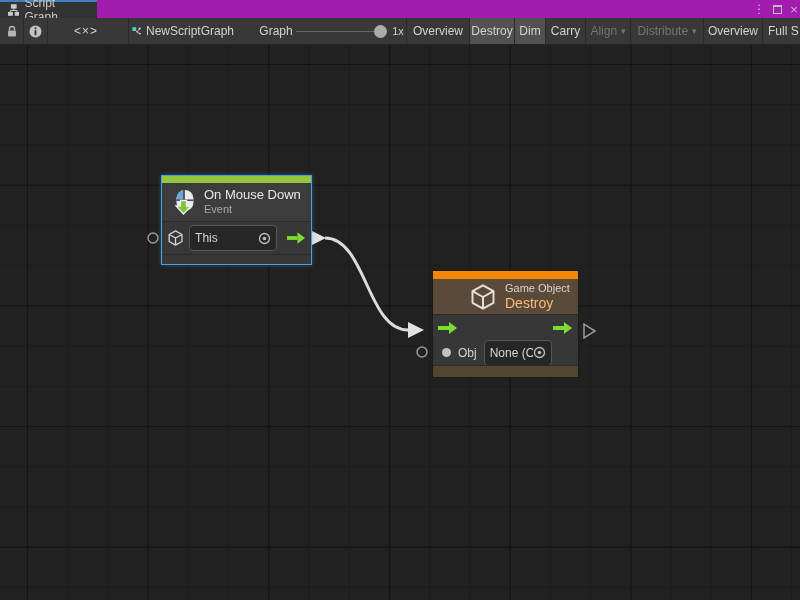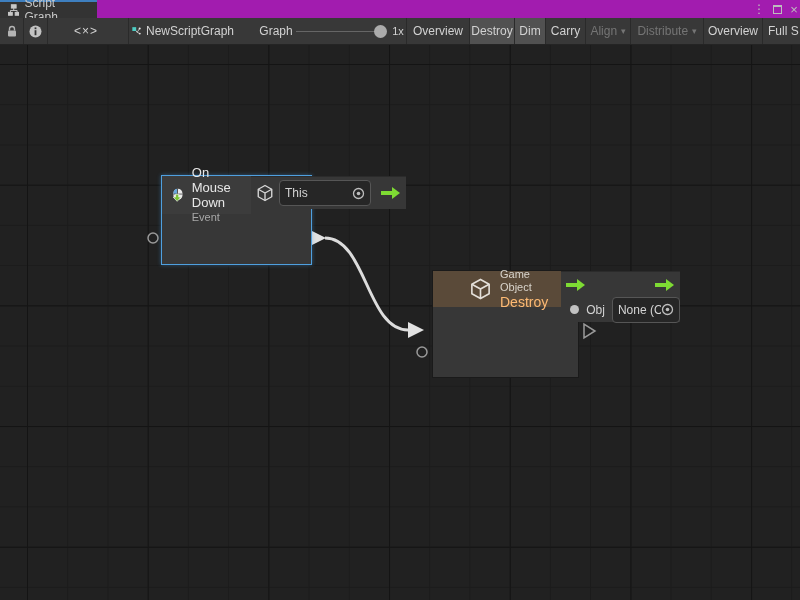--- a/index.html
+++ b/index.html
@@ -36,21 +36,21 @@
     background-image:
       linear-gradient(to right,  #141414 1px, transparent 1px),
       linear-gradient(to bottom, #141414 1px, transparent 1px),
       linear-gradient(to right,  #1b1b1b 1px, transparent 1px),
       linear-gradient(to bottom, #1b1b1b 1px, transparent 1px);
     background-size: 120.7px 120.7px, 120.7px 120.7px, 40.23px 40.23px, 40.23px 40.23px;
     background-position: 27px 19px; }
   .wires { position:absolute; left:0; top:0; width:800px; height:555px; }
 
   
-  .node { position:absolute; display:flex; flex-direction:row; }
+  .node { position:absolute; display:flex; flex-direction:column; }
   .node .accent { width:100%; }
   .node .header { display:flex; align-items:center; padding:0 8px; gap:8px; }
   .titles { display:flex; flex-direction:column; line-height:1.15; }
   .ntitle { color:#E8E8E8; font-size:13px; }
   .nsub { color:#A8A8A8; font-size:11px; }
   .ncat  { color:#D9D4CC; font-size:11px; }
   .node .body { background:#373737; border-top:1px solid #2B2B2B; }
   .node .footer { border-top:1px solid #2B2B2B; }
 
   .node1 { left:161px; top:130px; width:151px; height:90px;

